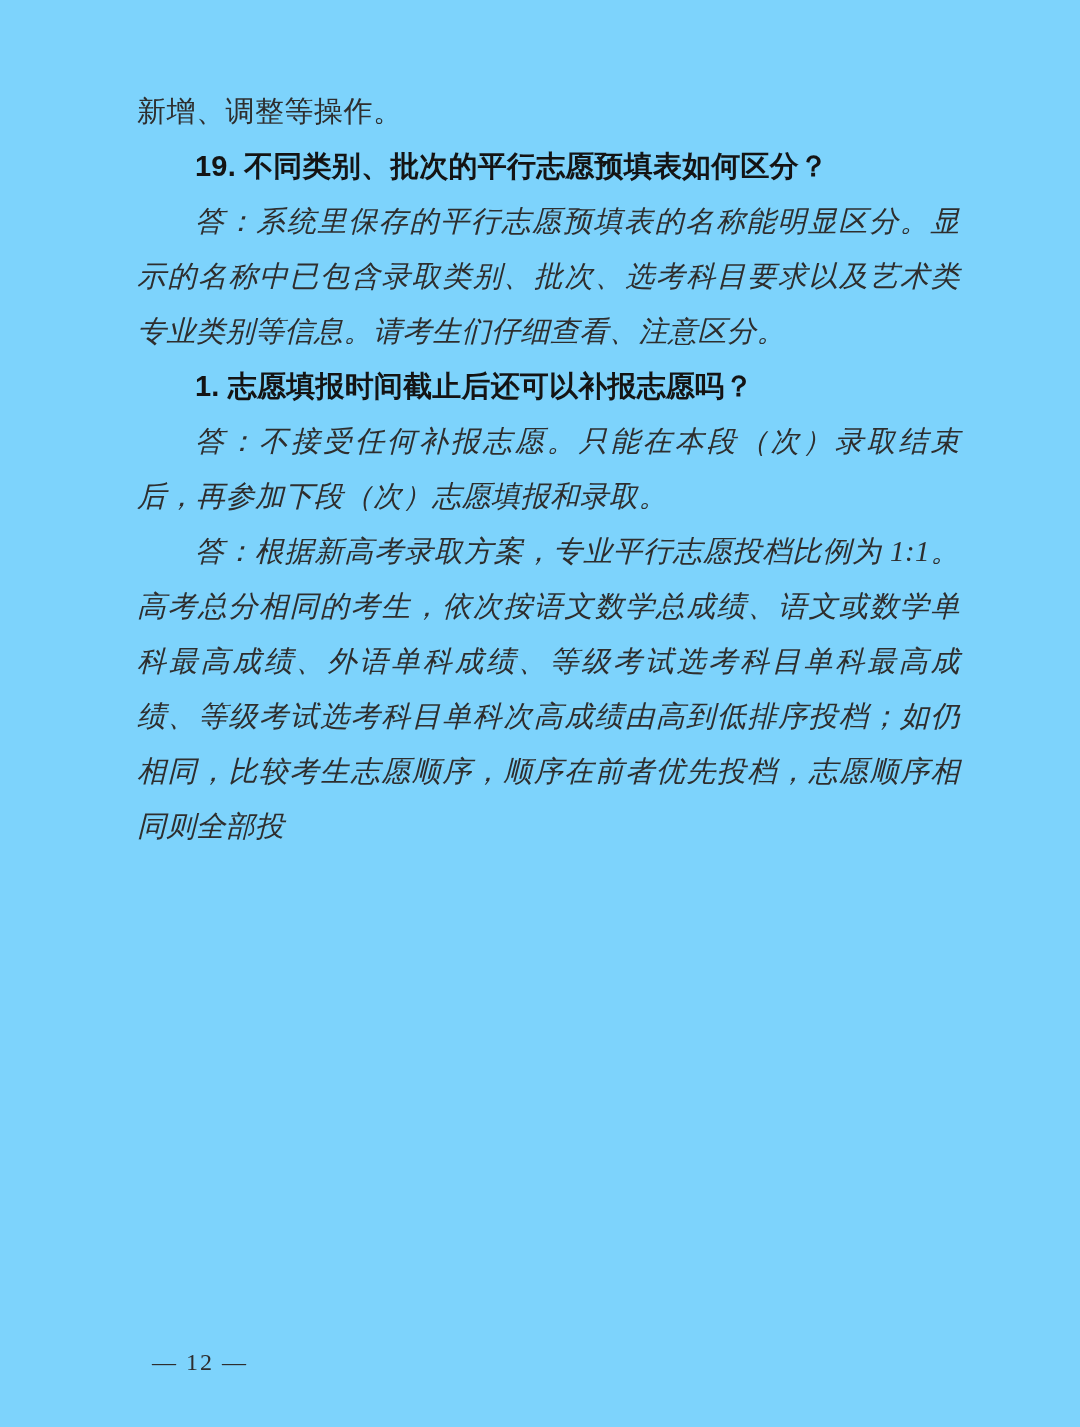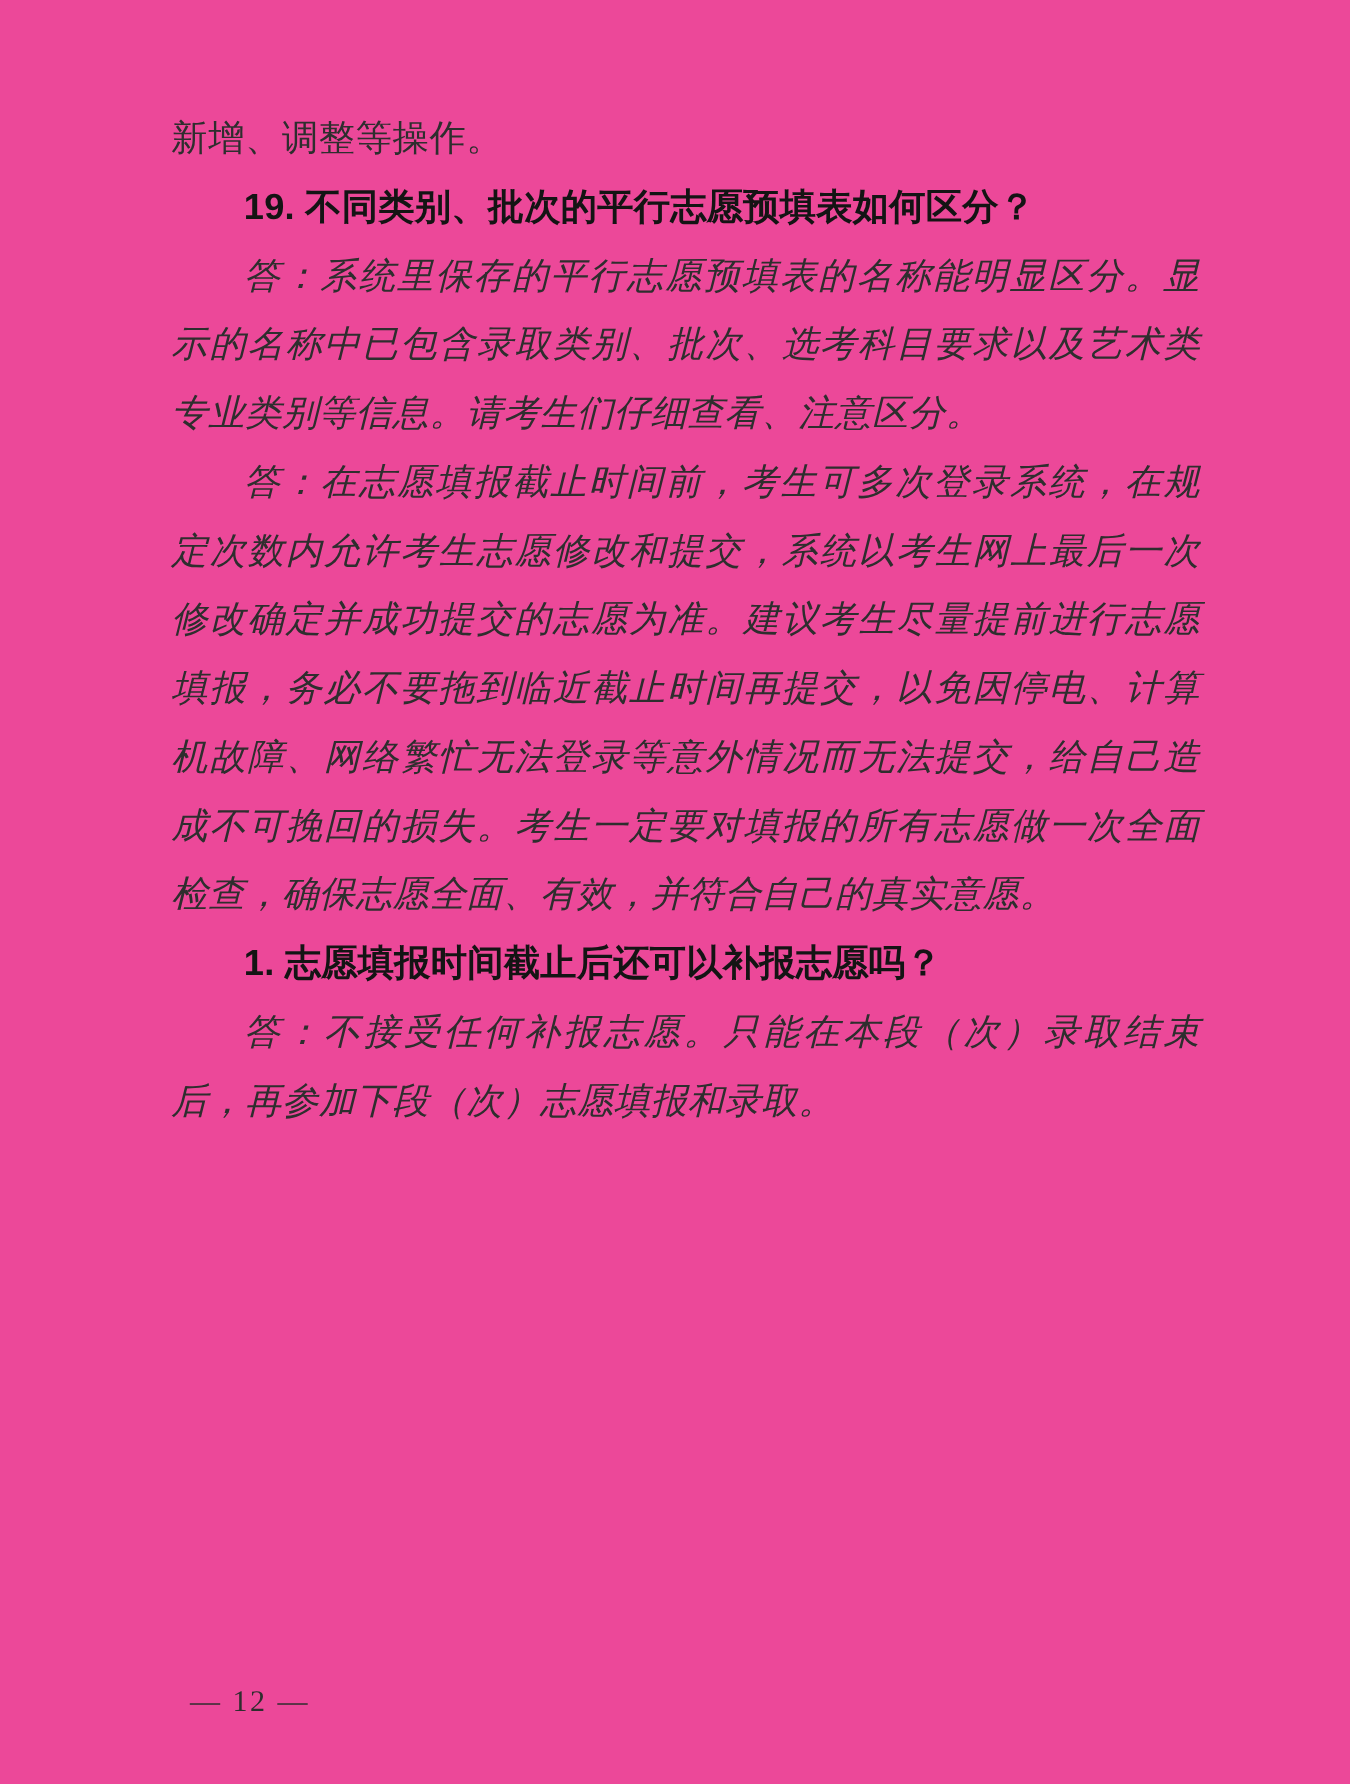--- a/index.html
+++ b/index.html
@@ -4,21 +4,21 @@
 <style>
   html, body {
     margin: 0;
     padding: 0;
     background: #ffffff;
   }
   .page {
     position: relative;
     width: 1080px;
     height: 1427px;
-    background: #ec4899;
+    background: #7dd3fc;
     overflow: hidden;
     box-sizing: border-box;
     padding-left: 18px;
   }
   .content {
     position: absolute;
     top: 84px;
     left: 137px;
     width: 823px;
   }
@@ -55,18 +55,18 @@
   }
 </style>
 </head>
 <body>
 
 <div class="page">
   <div class="content">
     <p class="para">新增、调整等操作。</p>
     <p class="para heading">19. 不同类别、批次的平行志愿预填表如何区分？</p>
     <p class="para indent">答：系统里保存的平行志愿预填表的名称能明显区分。显示的名称中已包含录取类别、批次、选考科目要求以及艺术类专业类别等信息。请考生们仔细查看、注意区分。</p>
-    <p class="para indent">答：在志愿填报截止时间前，考生可多次登录系统，在规定次数内允许考生志愿修改和提交，系统以考生网上最后一次修改确定并成功提交的志愿为准。建议考生尽量提前进行志愿填报，务必不要拖到临近截止时间再提交，以免因停电、计算机故障、网络繁忙无法登录等意外情况而无法提交，给自己造成不可挽回的损失。考生一定要对填报的所有志愿做一次全面检查，确保志愿全面、有效，并符合自己的真实意愿。</p>
     <p class="para heading">1. 志愿填报时间截止后还可以补报志愿吗？</p>
     <p class="para indent">答：不接受任何补报志愿。只能在本段（次）录取结束后，再参加下段（次）志愿填报和录取。</p>
+    <p class="para indent">答：根据新高考录取方案，专业平行志愿投档比例为 1:1。高考总分相同的考生，依次按语文数学总成绩、语文或数学单科最高成绩、外语单科成绩、等级考试选考科目单科最高成绩、等级考试选考科目单科次高成绩由高到低排序投档；如仍相同，比较考生志愿顺序，顺序在前者优先投档，志愿顺序相同则全部投</p>
   </div>
   <div class="page-footer">— 12 —</div>
 </div>
 
 </body></html>

